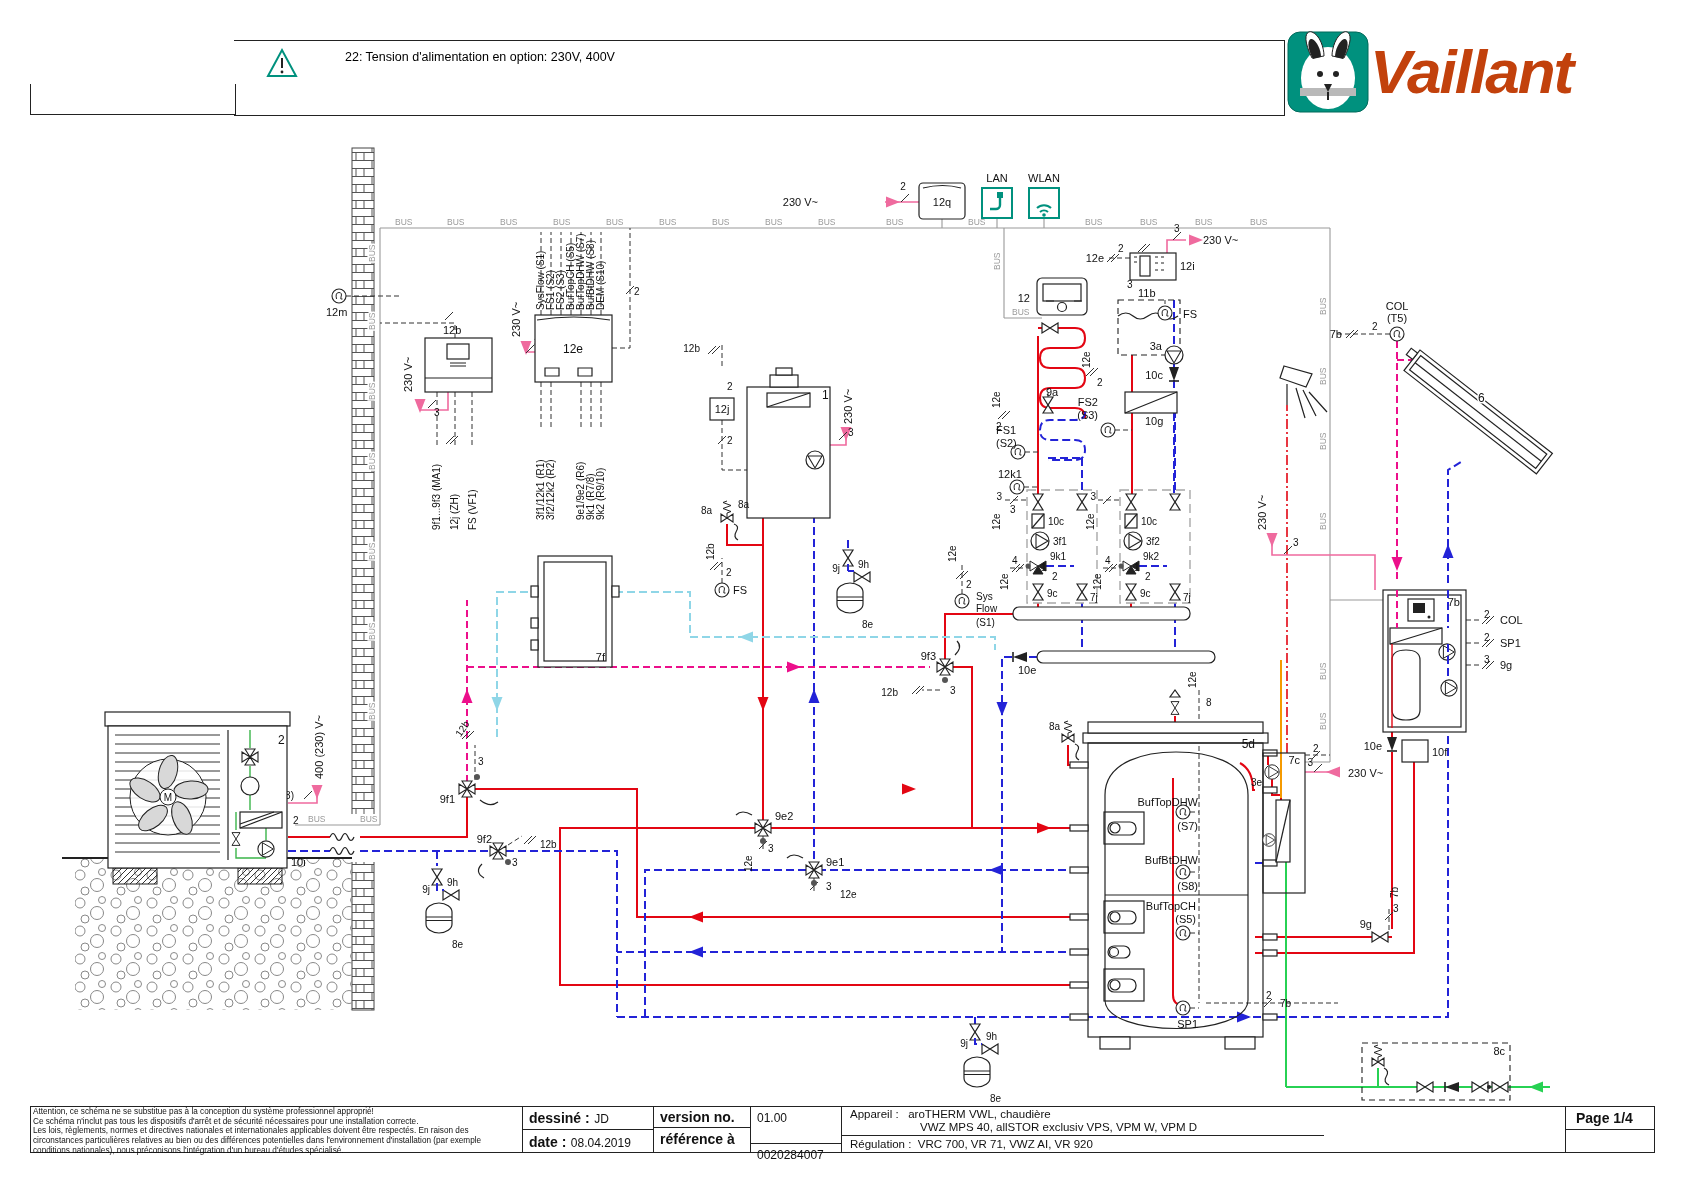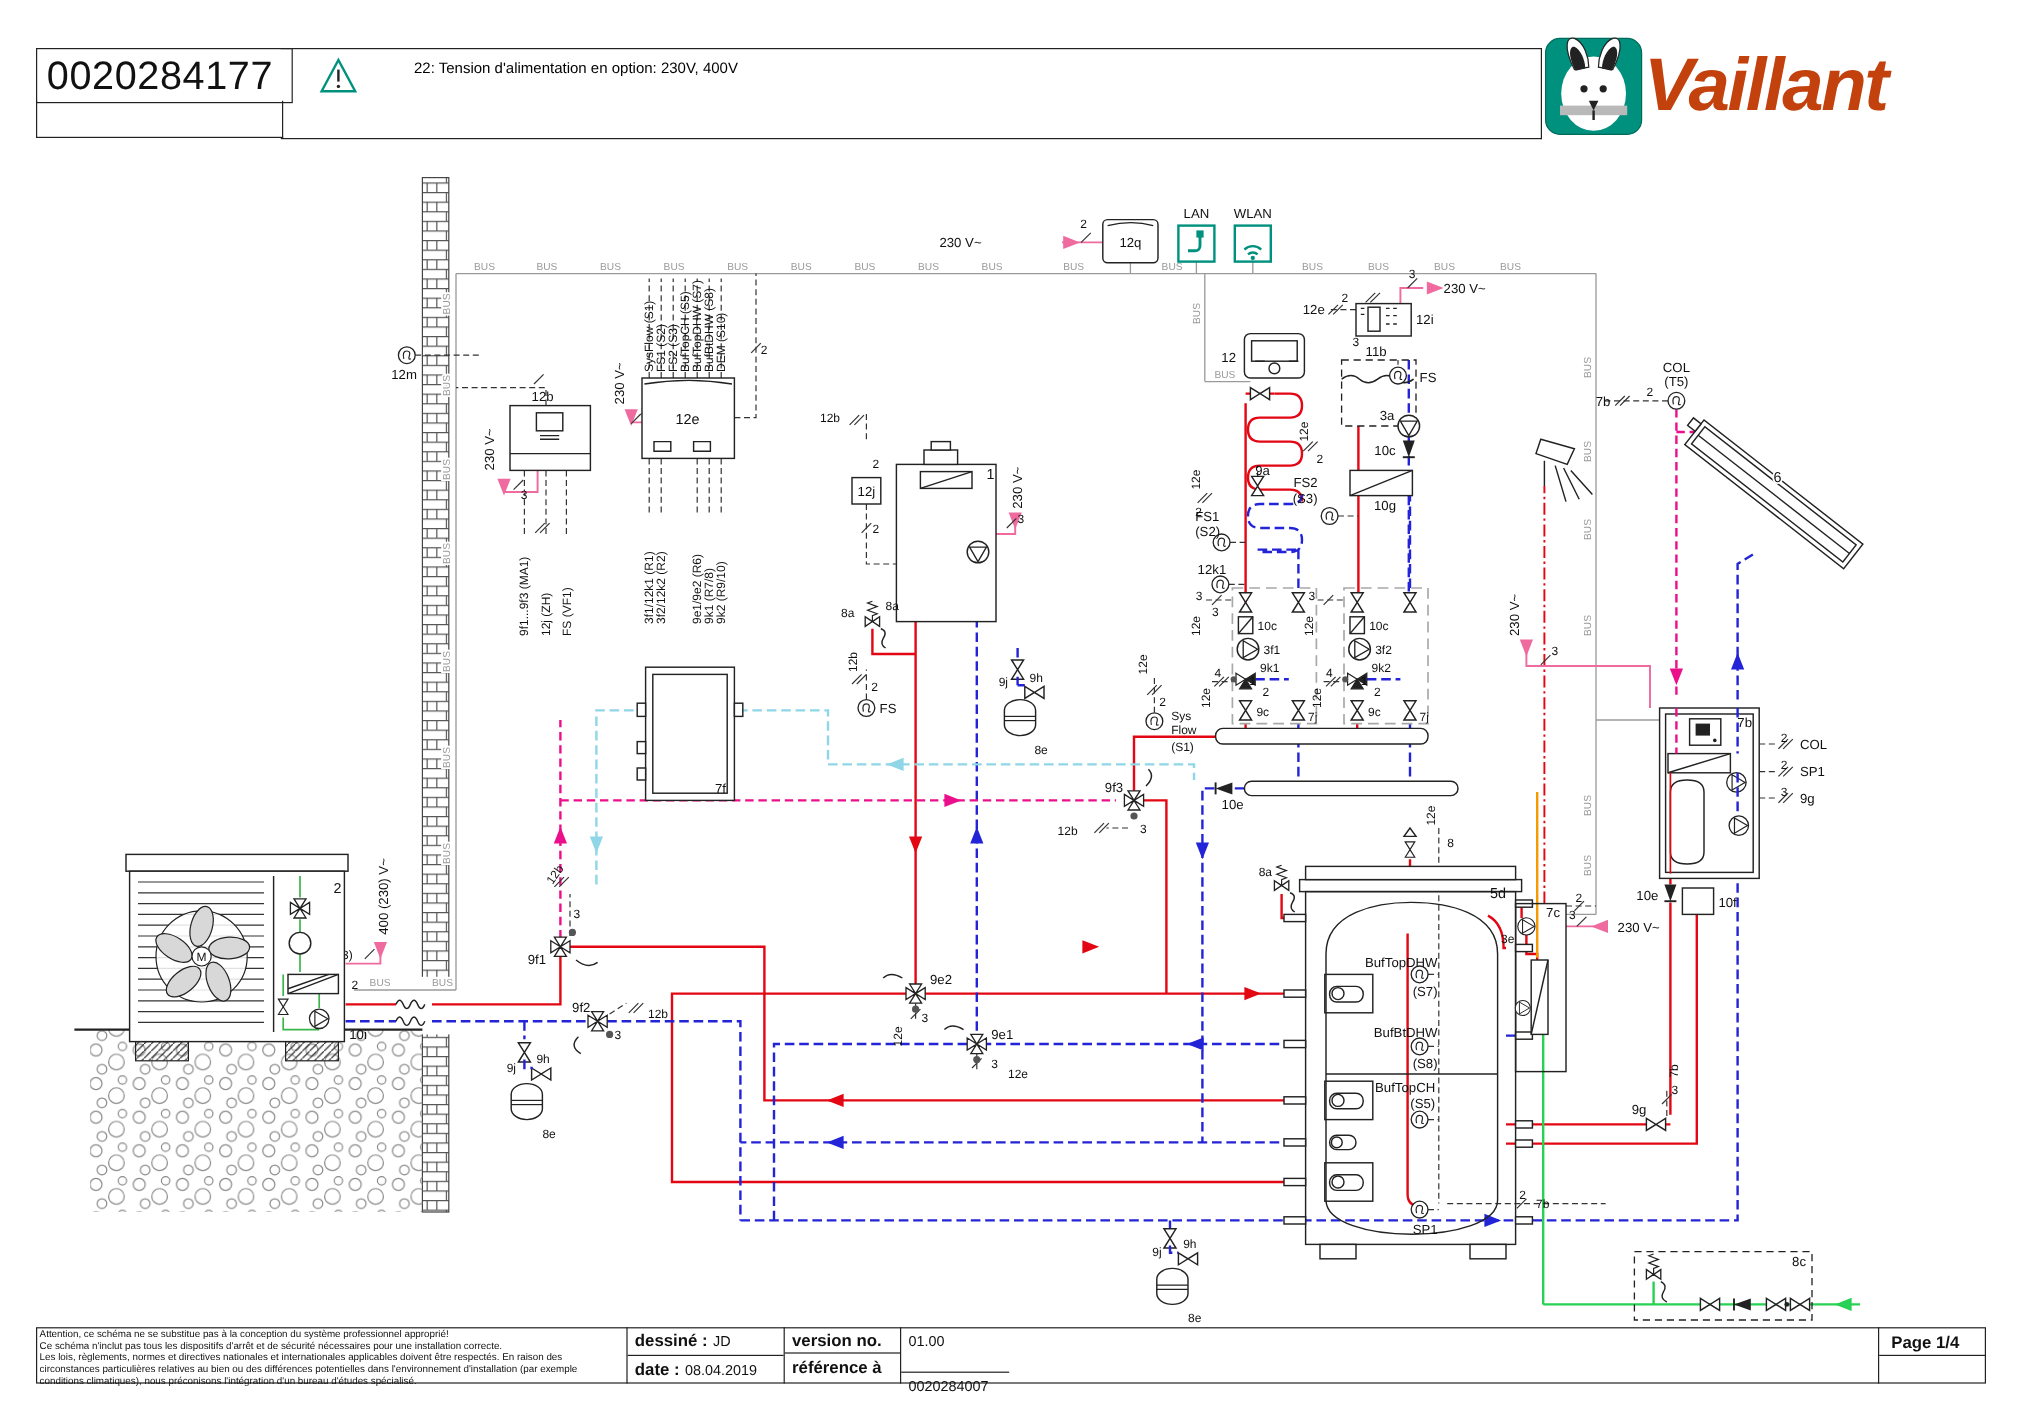--- a/index.html
+++ b/index.html
@@ -42,23 +42,20 @@
   .grayd{stroke:#a8a8a8;stroke-width:1.4;fill:none;stroke-dasharray:9 5;}
   .dashblk{stroke:#222;stroke-width:1.1;fill:none;stroke-dasharray:6 4;}
   .pinkw{stroke:#ef6a9e;stroke-width:1.6;fill:none;}
   .halo{paint-order:stroke;stroke:#fff;stroke-width:3px;}
 </style>
 </head>
 <body>
 
 <div id="sheet">
 
-  <div class="abs" id="docnum-box">
-      <span>0020284177</span>
-    </div>
   <div class="abs" id="docnum-sub"></div>
   <div class="abs" id="warnbox"></div>
   <div class="abs" id="warntext">22: Tension d'alimentation en option: 230V, 400V</div>
   <div class="abs" id="brand">Vaillant</div>
 
   <svg class="abs" style="left:0;top:0" width="1684" height="1190">
   <defs>
     <pattern id="brick" width="24" height="16" patternUnits="userSpaceOnUse">
       <rect width="24" height="16" fill="#fff"></rect>
       <path d="M0,.5 H24 M0,8.5 H24 M12,0 V8 M4,8 V16 M20,8 V16" stroke="#555" stroke-width="1" fill="none"></path>
@@ -754,34 +751,41 @@
   </g>
 
   </svg>
 
   <div class="abs" id="foot-frame"></div>
   <div class="abs" id="disc">
     <div class="b">Attention, ce schéma ne se substitue pas à la conception du système professionnel approprié!</div>
     <div>Ce schéma n'inclut pas tous les dispositifs d'arrêt et de sécurité nécessaires pour une installation correcte.</div>
     <div>Les lois, règlements, normes et directives nationales et internationales applicables doivent être respectés. En raison des</div>
     <div>circonstances particulières relatives au bien ou des différences potentielles dans l'environnement d'installation (par exemple</div>
-    <div>conditions climatiques), nous préconisons l'intégration d'un bureau d'études spécialisé.</div>
+    <div>conditions nationales), nous préconisons l'intégration d'un bureau d'études spécialisé.</div>
   </div>
   <div class="abs cell" style="left:522px;top:1106px;width:131px;height:47px">
     <div style="padding:3px 0 0 6px"><span class="flabel">dessiné :</span>
       <span class="fval">JD</span></div>
     <div style="border-top:1.2px solid #222;margin-top:2px;padding:3px 0 0 6px"><span class="flabel">date :</span>
       <span class="fval">08.04.2019</span></div>
   </div>
   <div class="abs cell" style="left:653px;top:1106px;width:97px;height:47px">
     <div class="flabel" style="padding:3px 0 0 6px">version no.</div>
     <div class="flabel" style="border-top:1.2px solid #222;margin-top:2px;padding:3px 0 0 6px">référence à</div>
   </div>
   <div class="abs cell" style="left:750px;top:1106px;width:91px;height:47px">
     <div class="fval" style="padding:5px 0 0 6px">01.00</div>
     <div class="fval" style="border-top:1.2px solid #222;margin-top:18px;padding:4px 0 0 6px">0020284007</div>
   </div>
+  <div class="abs cell" style="left:841px;top:1106px;width:483px;height:47px">
+    <div style="padding:2px 0 0 8px" class="fsmall"><span>Appareil :</span>&nbsp;&nbsp;
+      <span>aroTHERM VWL, chaudière</span></div>
+    <div style="padding:1px 0 0 78px" class="fsmall">VWZ MPS 40, allSTOR exclusiv VPS, VPM W, VPM D</div>
+    <div style="border-top:1.2px solid #222;margin-top:2px;padding:2px 0 0 8px" class="fsmall"><span>Régulation :</span>&nbsp;
+      <span>VRC 700, VR 71, VWZ AI, VR 920</span></div>
+  </div>
   <div class="abs cell" style="left:1565px;top:1106px;width:90px;height:47px">
     <div class="flabel" style="padding:4px 0 0 10px">Page 1/4</div>
     <div style="border-top:1.2px solid #222;margin-top:3px;height:18px"></div>
   </div>
 
 </div>
 
 </body></html>

